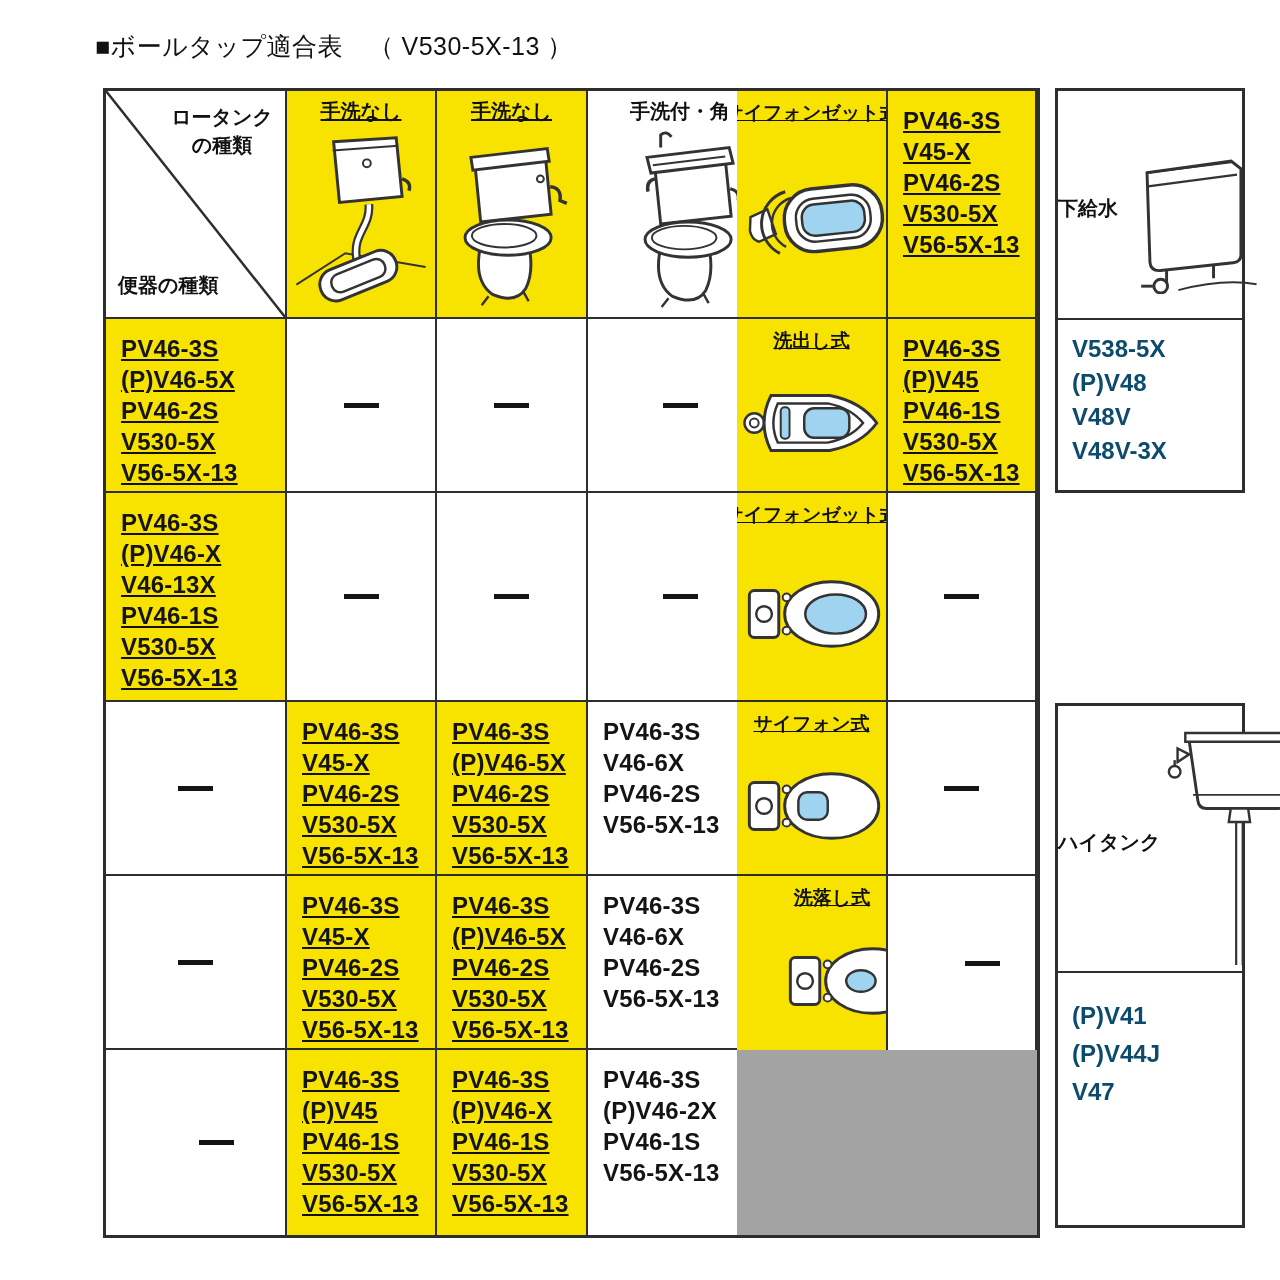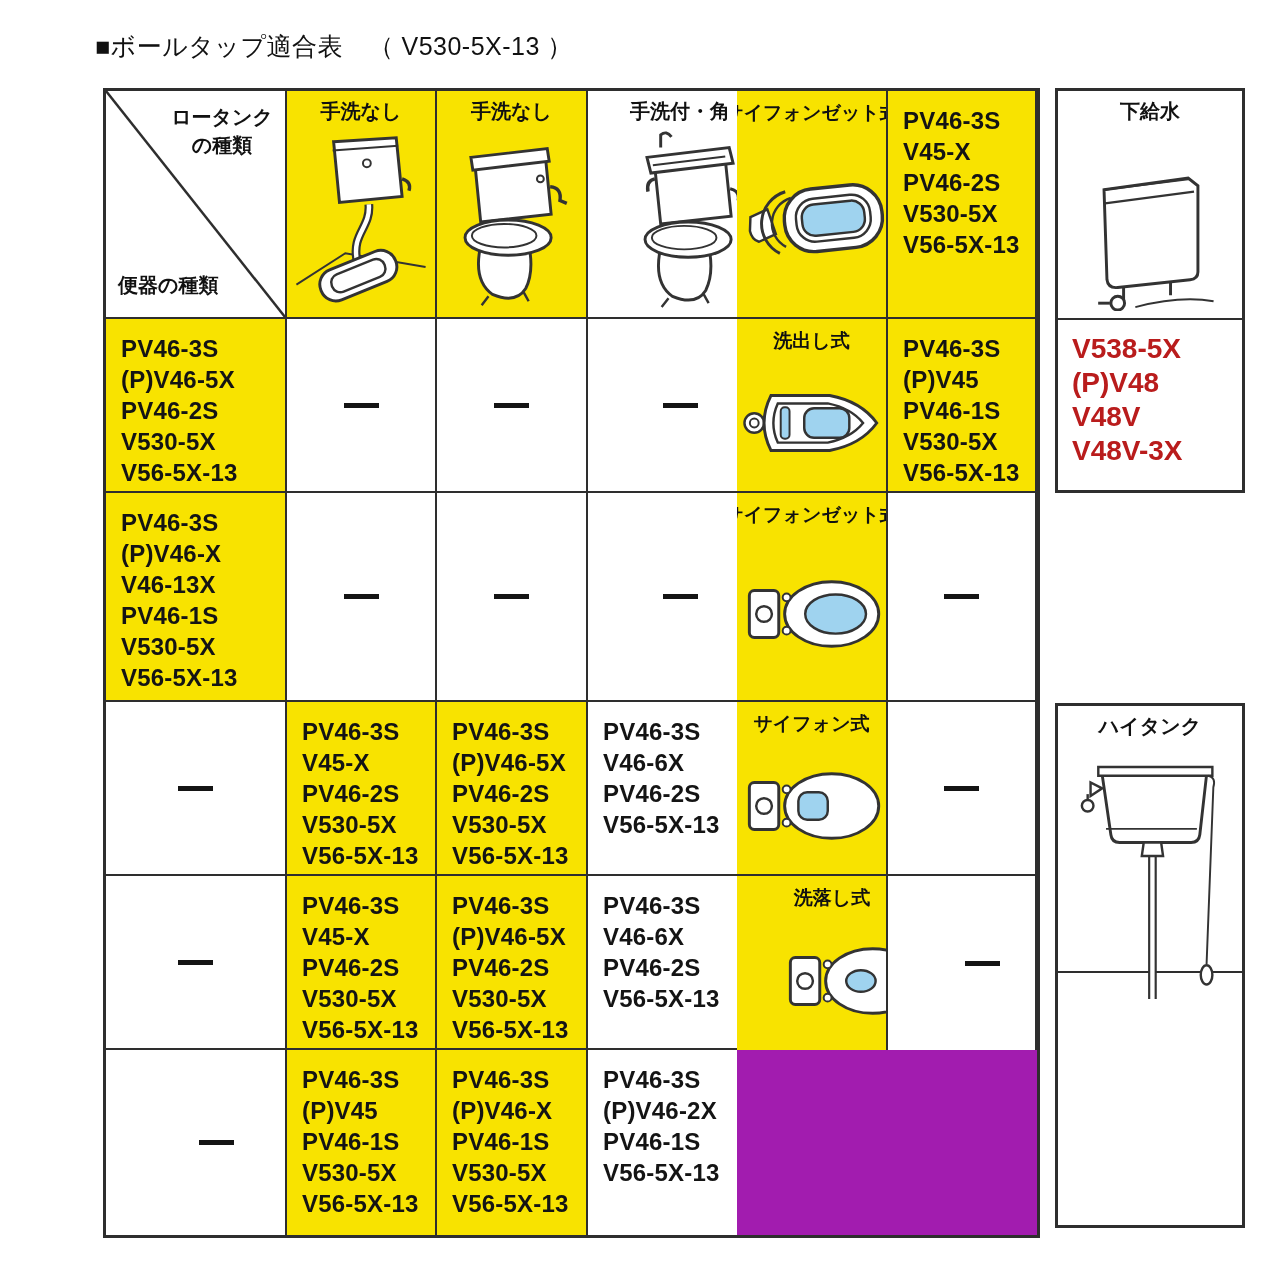--- a/index.html
+++ b/index.html
@@ -3,47 +3,47 @@
 <meta charset="utf-8">
 <style>
   html,body{margin:0;padding:0;background:#fff;}
   .page{position:relative;width:1280px;height:1280px;background:#fff;overflow:hidden;
         font-family:"Liberation Sans","DejaVu Sans",sans-serif;color:#111;}
   .title{position:absolute;left:95px;top:30px;font-size:25px;font-weight:normal;letter-spacing:.5px;white-space:nowrap;}
   
   .main-table{position:absolute;left:103px;top:88px;width:937px;height:1150px;box-sizing:border-box;
               border:3px solid #2e2e2e;display:grid;
               grid-template-columns:181px 150px 151px 149px 151px 149px;
-              grid-template-rows:228px 174px 209px 174px 174px 185px;background:#a21caf;}
+              grid-template-rows:228px 174px 209px 174px 174px 185px;background:#a3a3a3;}
   .cell{position:relative;box-sizing:border-box;border-right:2px solid #2e2e2e;border-bottom:2px solid #2e2e2e;
         display:flex;flex-direction:column;align-items:center;background:#fff;overflow:hidden;}
   .c-last{border-right:none;padding-left:35px;}
   .r-last{border-bottom:none;padding-left:41px;}
-  .yellow{background:var(--yellow,#f8e300);}
+  .yellow{background:var(--yellow,#f8e300);text-decoration:underline;}
   .head-label{margin-top:7px;font-size:20px;font-weight:bold;white-space:nowrap;}
   .row-label{margin-top:9px;font-size:19px;font-weight:bold;white-space:nowrap;}
   .icon{margin:auto;flex-shrink:0;}
   .parts{align-items:flex-start;padding:14px 2px 0 15px;}
   .parts span{display:block;font-size:24px;font-weight:bold;line-height:31px;letter-spacing:.2px;color:#141414;white-space:nowrap;}
   .dashcell{justify-content:center;}
   .dash{width:35px;height:5px;background:#141414;margin:auto;}
   
   .corner .diag{position:absolute;left:0;top:0;width:100%;height:100%;}
   .corner-top{position:absolute;top:12px;right:12px;text-align:center;font-size:20px;font-weight:bold;line-height:28px;}
   .corner-top span{display:block;}
   .corner-bottom{position:absolute;bottom:18px;left:12px;font-size:20px;font-weight:bold;}
   
   .side-box{position:absolute;left:1055px;width:190px;box-sizing:border-box;border:3px solid #2e2e2e;background:#fff;}
   .side-top{top:88px;height:405px;}
   .side-bottom{top:703px;height:525px;}
-  .side-head{display:flex;flex-direction:column;align-items:center;box-sizing:border-box;border-bottom:2px solid #2e2e2e;width:100%;}
+  .side-head{display:flex;align-items:center;box-sizing:border-box;border-bottom:2px solid #2e2e2e;width:100%;}
   .side-top .side-head{height:229px;}
   .side-bottom .side-head{height:267px;}
   .side-parts{padding:12px 0 0 14px;}
-  .side-parts span{display:block;font-size:28px;font-weight:bold;color:#b91c1c;white-space:nowrap;}
+  .side-parts span{display:block;font-size:24px;font-weight:bold;color:#0c4a6e;white-space:nowrap;}
   .side-top .side-parts span{line-height:34px;}
   .side-bottom .side-parts{padding-top:24px;}
   .side-bottom .side-parts span{line-height:38px;}
   .blue-fill{fill:var(--blue,#9fd3ef);}
 </style>
 </head>
 <body>
 
 <div class="page">
 
@@ -332,15 +332,20 @@
         <path d="M30 50 l-12 -6 v14 z" fill="#fff" stroke="#333" stroke-width="2.5"></path>
         <path d="M15 56 L15 62" stroke="#333" stroke-width="2.5"></path>
         <circle cx="15" cy="68" r="6" fill="#fff" stroke="#333" stroke-width="2.5"></circle>
         <path d="M82 106 L82 268" stroke="#333" stroke-width="9"></path>
         <path d="M82 106 L82 268" stroke="#fff" stroke-width="4.5"></path>
         <path d="M73 106 h18 l2 14 h-22 z" fill="#fff" stroke="#333" stroke-width="2.5"></path>
         <path d="M140 37 q8 2 5 12 L138 232" fill="none" stroke="#333" stroke-width="2"></path>
         <ellipse cx="138" cy="243" rx="6" ry="10" fill="#fff" stroke="#333" stroke-width="2.5"></ellipse>
       </svg>
     </div>
+    <div class="side-parts">
+      <span>(P)V41</span>
+      <span>(P)V44J</span>
+      <span>V47</span>
+    </div>
   </div>
 
 </div>
 
 </body></html>

